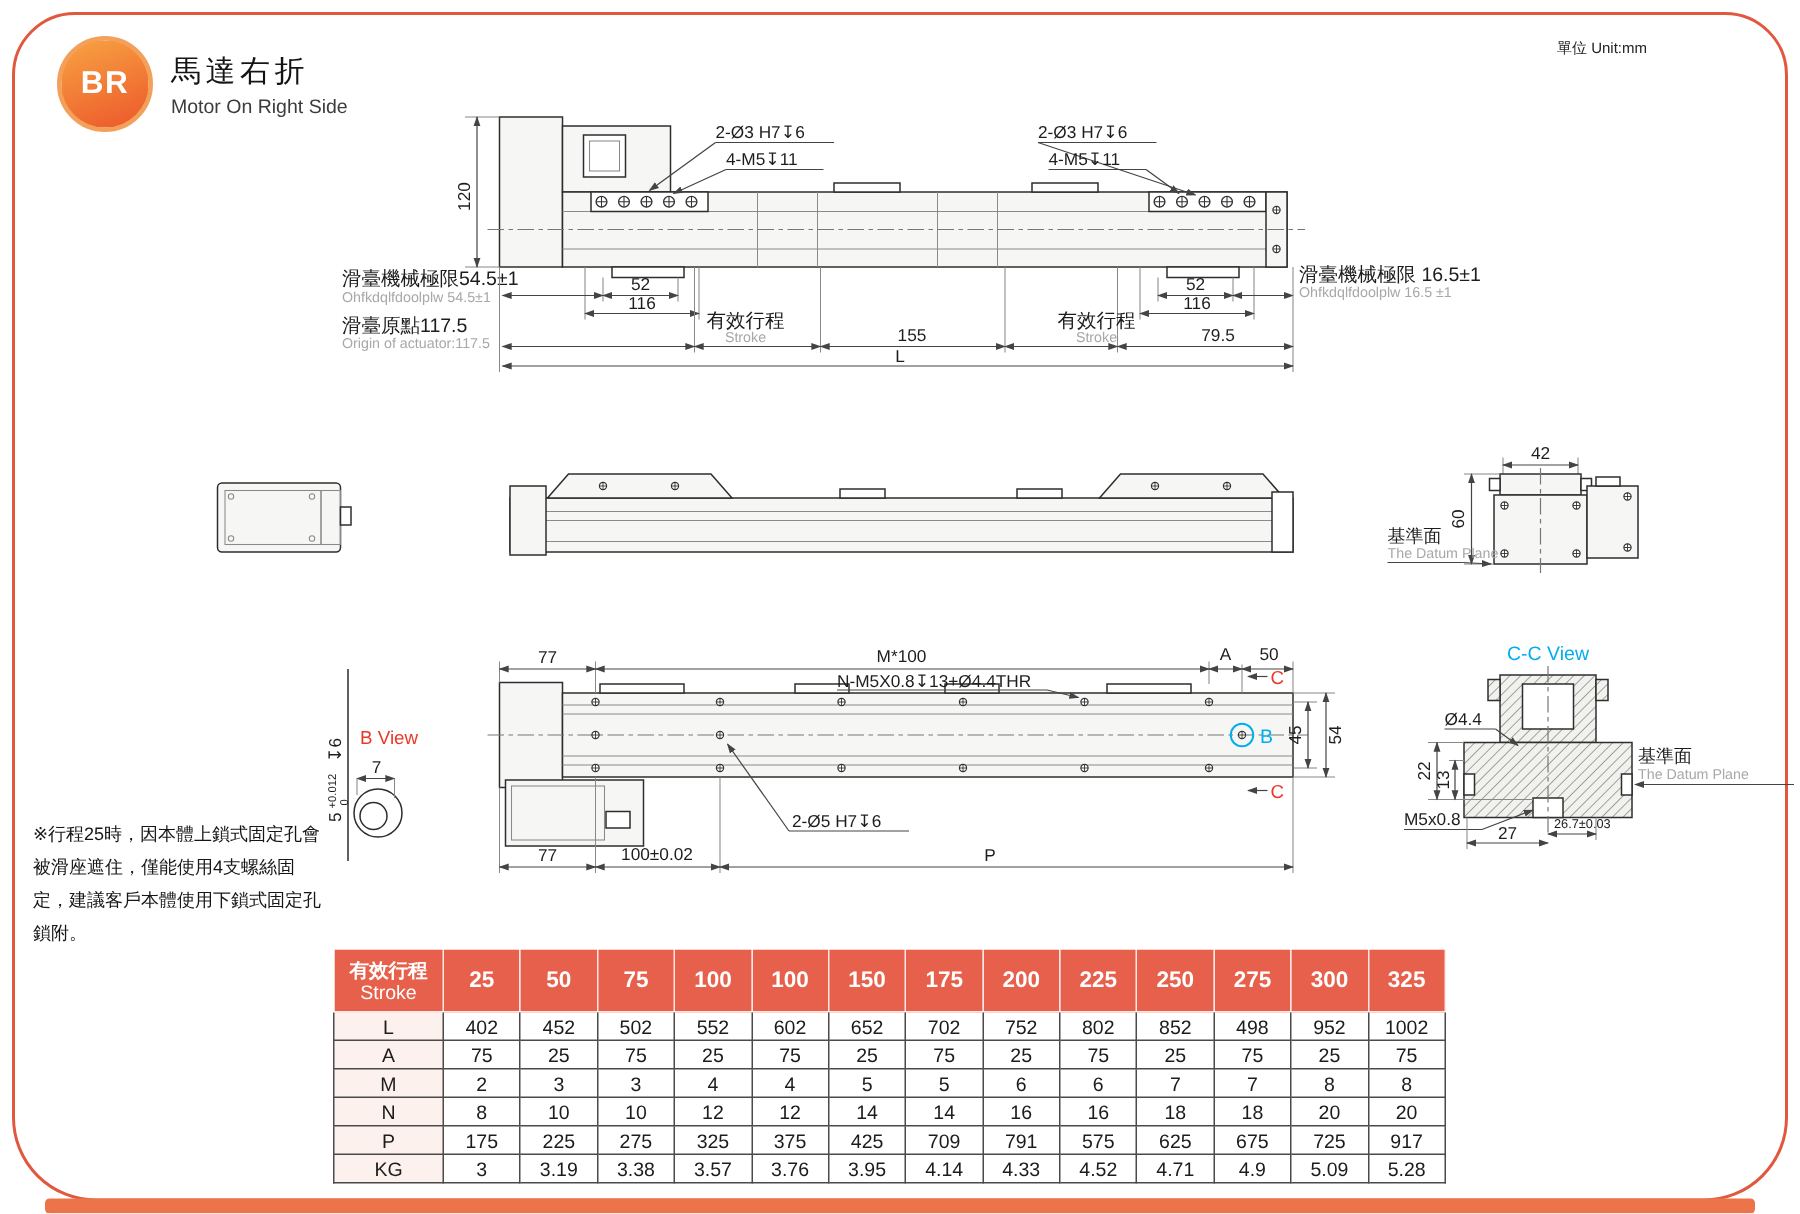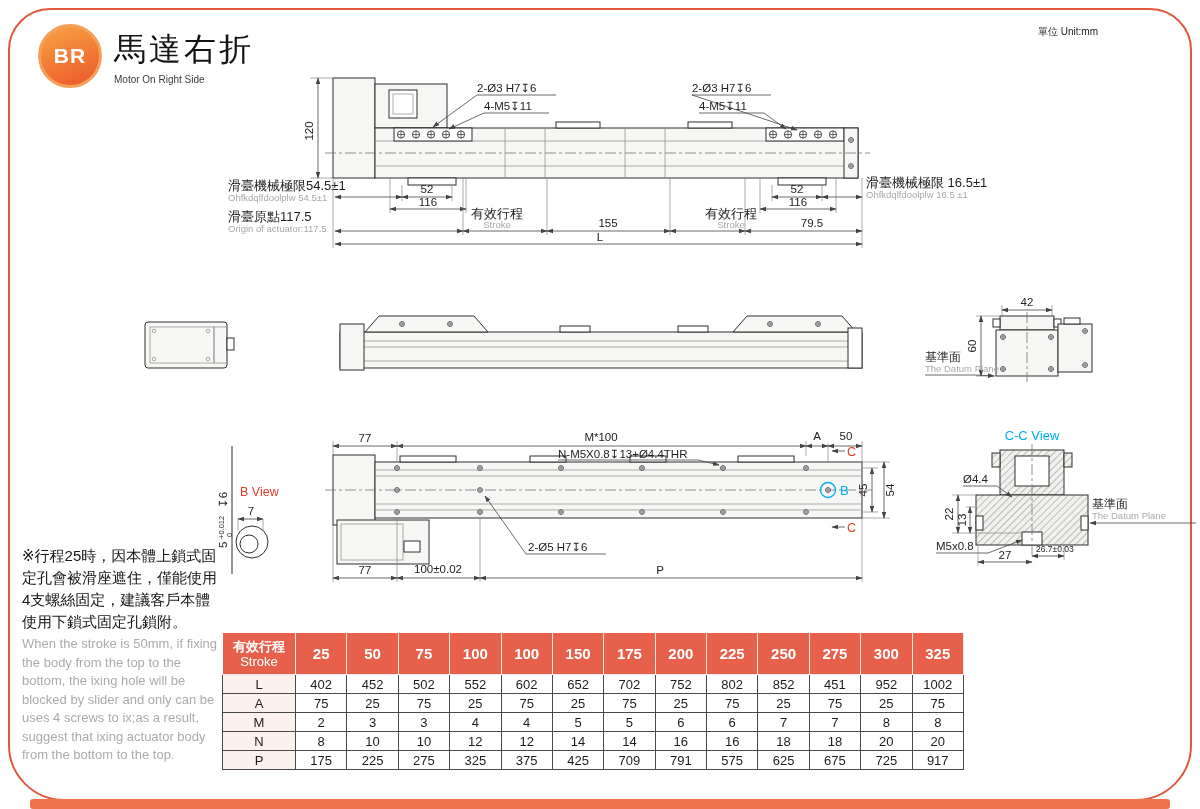--- a/index.html
+++ b/index.html
@@ -6,26 +6,26 @@
   #page{position:relative;width:1200px;height:809px;background:#fff;overflow:hidden;
         font-family:"Liberation Sans","DejaVu Sans",sans-serif;}
   #frame{position:absolute;left:8px;top:8px;right:8px;bottom:8px;
          border:2px solid #e0593f;border-radius:42px 42px 56px 56px;pointer-events:none;}
   #footbar{position:absolute;left:30px;right:30px;top:799px;height:10px;background:#ed744a;border-radius:3px;}
   
   .hdr{position:absolute;left:38px;top:24px;display:flex;align-items:center;gap:12px;}
   .logo{width:58px;height:58px;border-radius:50%;border:3px solid #f3a05a;
         background:linear-gradient(160deg,#f8a343,#ec572a);color:#fff;font-weight:bold;
         font-size:21px;display:flex;align-items:center;justify-content:center;letter-spacing:1px;}
-  .tzh{font-size:32px;color:#141414;letter-spacing:3px;}
-  .ten{font-size:10px;color:#3c3c3c;margin-top:2px;}
+  .tzh{font-size:20px;color:#141414;letter-spacing:3px;}
+  .ten{font-size:13px;color:#3c3c3c;margin-top:2px;}
   .unit{position:absolute;left:1038px;top:25px;font-size:10px;color:#222;}
   
   .notes{position:absolute;left:22px;top:545px;width:198px;}
-  .nzh{margin:0 0 2px 0;font-size:15px;line-height:22px;color:#161616;}
+  .nzh{margin:0 0 2px 0;font-size:12px;line-height:22px;color:#161616;}
   .nen{margin:0;font-size:13px;line-height:18.5px;color:#ababab;}
   
   table.spec{position:absolute;left:222px;top:632px;width:742px;border-collapse:collapse;
              table-layout:fixed;font-size:13px;color:#1c1c1c;}
   table.spec th,table.spec td{border:1px solid #4a4a4a;text-align:center;padding:0;}
   table.spec thead th{background:#e7604b;color:#fff;border:1px solid rgba(255,255,255,.85);
                       height:41px;font-size:15px;font-weight:bold;}
   table.spec thead th.corner{width:72px;font-size:13px;line-height:15px;}
   table.spec thead th.corner .cen{font-weight:normal;}
   table.spec tbody th{background:#fcf1ec;font-weight:normal;width:72px;}
@@ -369,21 +369,20 @@
       <line class="dim" x1="1032" y1="556" x2="1064" y2="556"></line>
       <text x="1036" y="552" font-size="8.5">26.7±0.03</text>
       <text class="dzs" x="1092" y="508">基準面</text>
       <text class="g" x="1092" y="519">The Datum Plane</text>
       <line class="ldr" x1="1196" y1="523" x2="1090" y2="523"></line>
     </g>
   </svg>
 
   <div class="notes">
     <p class="nzh">※行程25時，因本體上鎖式固定孔會被滑座遮住，僅能使用4支螺絲固定，建議客戶本體使用下鎖式固定孔鎖附。</p>
-    <p class="nen">When the stroke is 50mm, if fixing the body from the top to the bottom, the ixing hole will be blocked by slider and only can be uses 4 screws to ix;as a result, suggest that ixing actuator body from the bottom to the top.</p>
   </div>
 
   <table class="spec">
     <thead>
       <tr>
         <th class="corner">
           <div class="czh">有效行程</div>
           <div class="cen">Stroke</div>
         </th>
       <th>25</th>
@@ -407,21 +406,21 @@
           <td>402</td>
           <td>452</td>
           <td>502</td>
           <td>552</td>
           <td>602</td>
           <td>652</td>
           <td>702</td>
           <td>752</td>
           <td>802</td>
           <td>852</td>
-          <td>451</td>
+          <td>498</td>
           <td>952</td>
           <td>1002</td>
         </tr>
         <tr>
           <th>A</th>
           <td>75</td>
           <td>25</td>
           <td>75</td>
           <td>25</td>
           <td>75</td>
@@ -475,15 +474,31 @@
           <td>375</td>
           <td>425</td>
           <td>709</td>
           <td>791</td>
           <td>575</td>
           <td>625</td>
           <td>675</td>
           <td>725</td>
           <td>917</td>
         </tr>
+        <tr>
+          <th>KG</th>
+          <td>3</td>
+          <td>3.19</td>
+          <td>3.38</td>
+          <td>3.57</td>
+          <td>3.76</td>
+          <td>3.95</td>
+          <td>4.14</td>
+          <td>4.33</td>
+          <td>4.52</td>
+          <td>4.71</td>
+          <td>4.9</td>
+          <td>5.09</td>
+          <td>5.28</td>
+        </tr>
       </tbody>
   </table>
 </div>
 
 </body></html>

